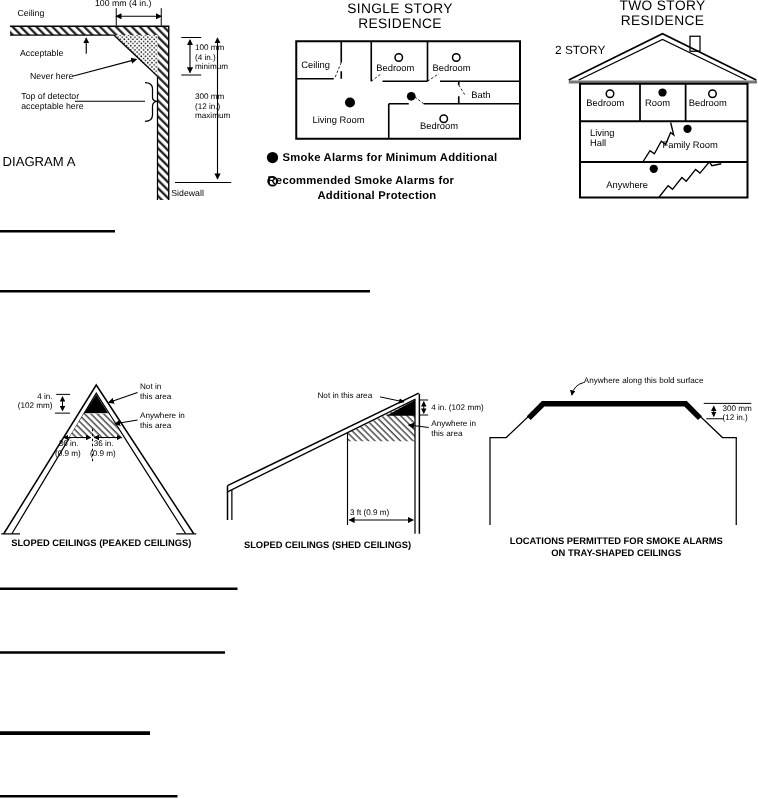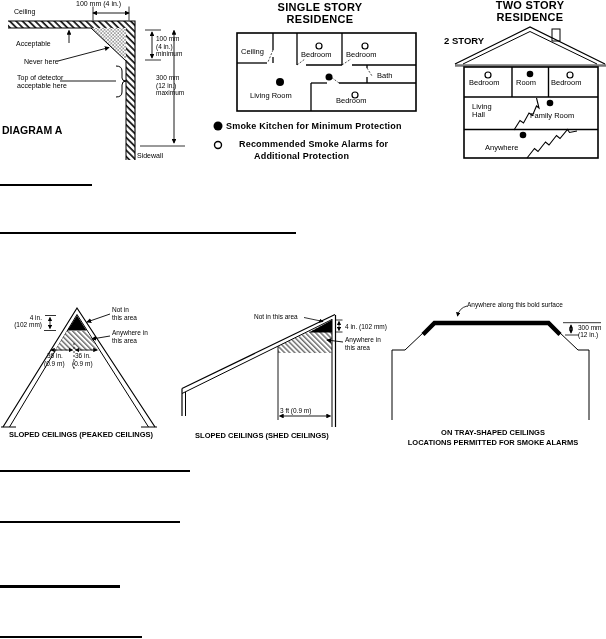--- a/index.html
+++ b/index.html
@@ -4,22 +4,22 @@
 <style>
   html,body{margin:0;padding:0;background:#fff;}
   .page{position:relative;width:606px;height:639px;background:#fff;overflow:hidden;
         font-family:"Liberation Sans",sans-serif;color:#000;}
   .fig{position:absolute;}
   .fig svg{position:absolute;left:0;top:0;}
   .lbl{position:absolute;font-size:7px;line-height:8px;white-space:nowrap;}
   .tiny{font-size:6.5px;line-height:7.5px;}
   .c{text-align:left;}
   .r{text-align:right;}
-  .b{font-weight:bold;}
-  .title{font-size:11px;line-height:11.5px;font-weight:bold;text-align:center;letter-spacing:.3px;}
+  .b{font-weight:normal;}
+  .title{font-size:11px;line-height:11.5px;font-weight:normal;text-align:center;letter-spacing:.3px;}
   .figtitle{font-size:7.5px;line-height:9.5px;font-weight:bold;text-align:center;}
   .legend{font-size:9px;line-height:10px;font-weight:bold;letter-spacing:.2px;}
   .room{font-size:7.5px;line-height:8px;}
   .rule{position:absolute;background:#000;}
 </style>
 </head>
 <body>
 
 <div class="page">
 
@@ -119,22 +119,22 @@
     <div class="title" style="position:absolute;left:28px;top:2px;width:164px">
       <div>SINGLE STORY</div>
       <div>RESIDENCE</div>
     </div>
     <div class="lbl room" style="left:31px;top:48px;width:32px">Ceiling</div>
     <div class="lbl room c" style="left:91px;top:51px;width:38px">Bedroom</div>
     <div class="lbl room c" style="left:136px;top:51px;width:38px">Bedroom</div>
     <div class="lbl room c" style="left:167px;top:72px;width:28px">Bath</div>
     <div class="lbl room c" style="left:40px;top:92px;width:54px">Living Room</div>
     <div class="lbl room c" style="left:126px;top:97px;width:38px">Bedroom</div>
-    <div class="lbl legend" style="left:16px;top:121px">Smoke Kitchen for Minimum Protection</div>
-    <div class="lbl legend" style="left:29px;top:139px">Recommended Smoke Alarms for</div>
+    <div class="lbl legend" style="left:16px;top:121px">Smoke Alarms for Minimum Additional</div>
+    <div class="lbl legend" style="left:4px;top:139px">Recommended Smoke Alarms for</div>
     <div class="lbl legend" style="left:44px;top:151px">Additional Protection</div>
   </div>
 
   <div class="fig" style="left:435px;top:0;width:171px;height:170px">
     <svg width="171" height="170">
       <rect x="117" y="29" width="8" height="12" fill="#fff" stroke="#000" stroke-width="1"></rect>
       <line x1="20" y1="65.5" x2="171" y2="65.5" stroke="#777" stroke-width="2.4"></line>
       <polyline points="20,64 95,27 170,64" fill="none" stroke="#000" stroke-width="1.3"></polyline>
       <polyline points="28,64 95,31.5 162,64" fill="none" stroke="#000" stroke-width="1"></polyline>
       <rect x="29" y="67" width="134" height="91" fill="none" stroke="#000" stroke-width="1.6"></rect>
@@ -239,22 +239,22 @@
       <polyline points="38,39.5 49.5,28 163.5,28 175,39.5" fill="none" stroke="#000" stroke-width="4.5"></polyline>
       <path d="M82,11 Q74,13 72.5,21" fill="none" stroke="#000" stroke-width="0.8" marker-end="url(#arr)"></path>
       <line x1="178" y1="27.7" x2="216" y2="27.7" stroke="#000" stroke-width="0.8"></line>
       <line x1="180" y1="40" x2="194" y2="40" stroke="#000" stroke-width="0.8"></line>
       <line x1="186" y1="30" x2="186" y2="38" stroke="#000" stroke-width="0.8" marker-start="url(#arr)" marker-end="url(#arr)"></line>
     </svg>
     <div class="lbl tiny" style="left:82px;top:5.5px">Anywhere along this bold surface</div>
     <div class="lbl tiny" style="left:193px;top:28.5px">300 mm</div>
     <div class="lbl tiny" style="left:193px;top:36px">(12 in.)</div>
     <div class="figtitle" style="position:absolute;left:8px;top:133px;width:200px">
+      <div>LOCATIONS PERMITTED FOR SMOKE ALARMS</div>
       <div>ON TRAY-SHAPED CEILINGS</div>
-      <div>LOCATIONS PERMITTED FOR SMOKE ALARMS</div>
     </div>
   </div>
 
   <div class="rule" style="left:0;top:470px;width:190px;height:2px"></div>
   <div class="rule" style="left:0;top:521px;width:180px;height:2px"></div>
   <div class="rule" style="left:0;top:585px;width:120px;height:3px"></div>
   <div class="rule" style="left:0;top:636px;width:142px;height:2px"></div>
 
 </div>
 

